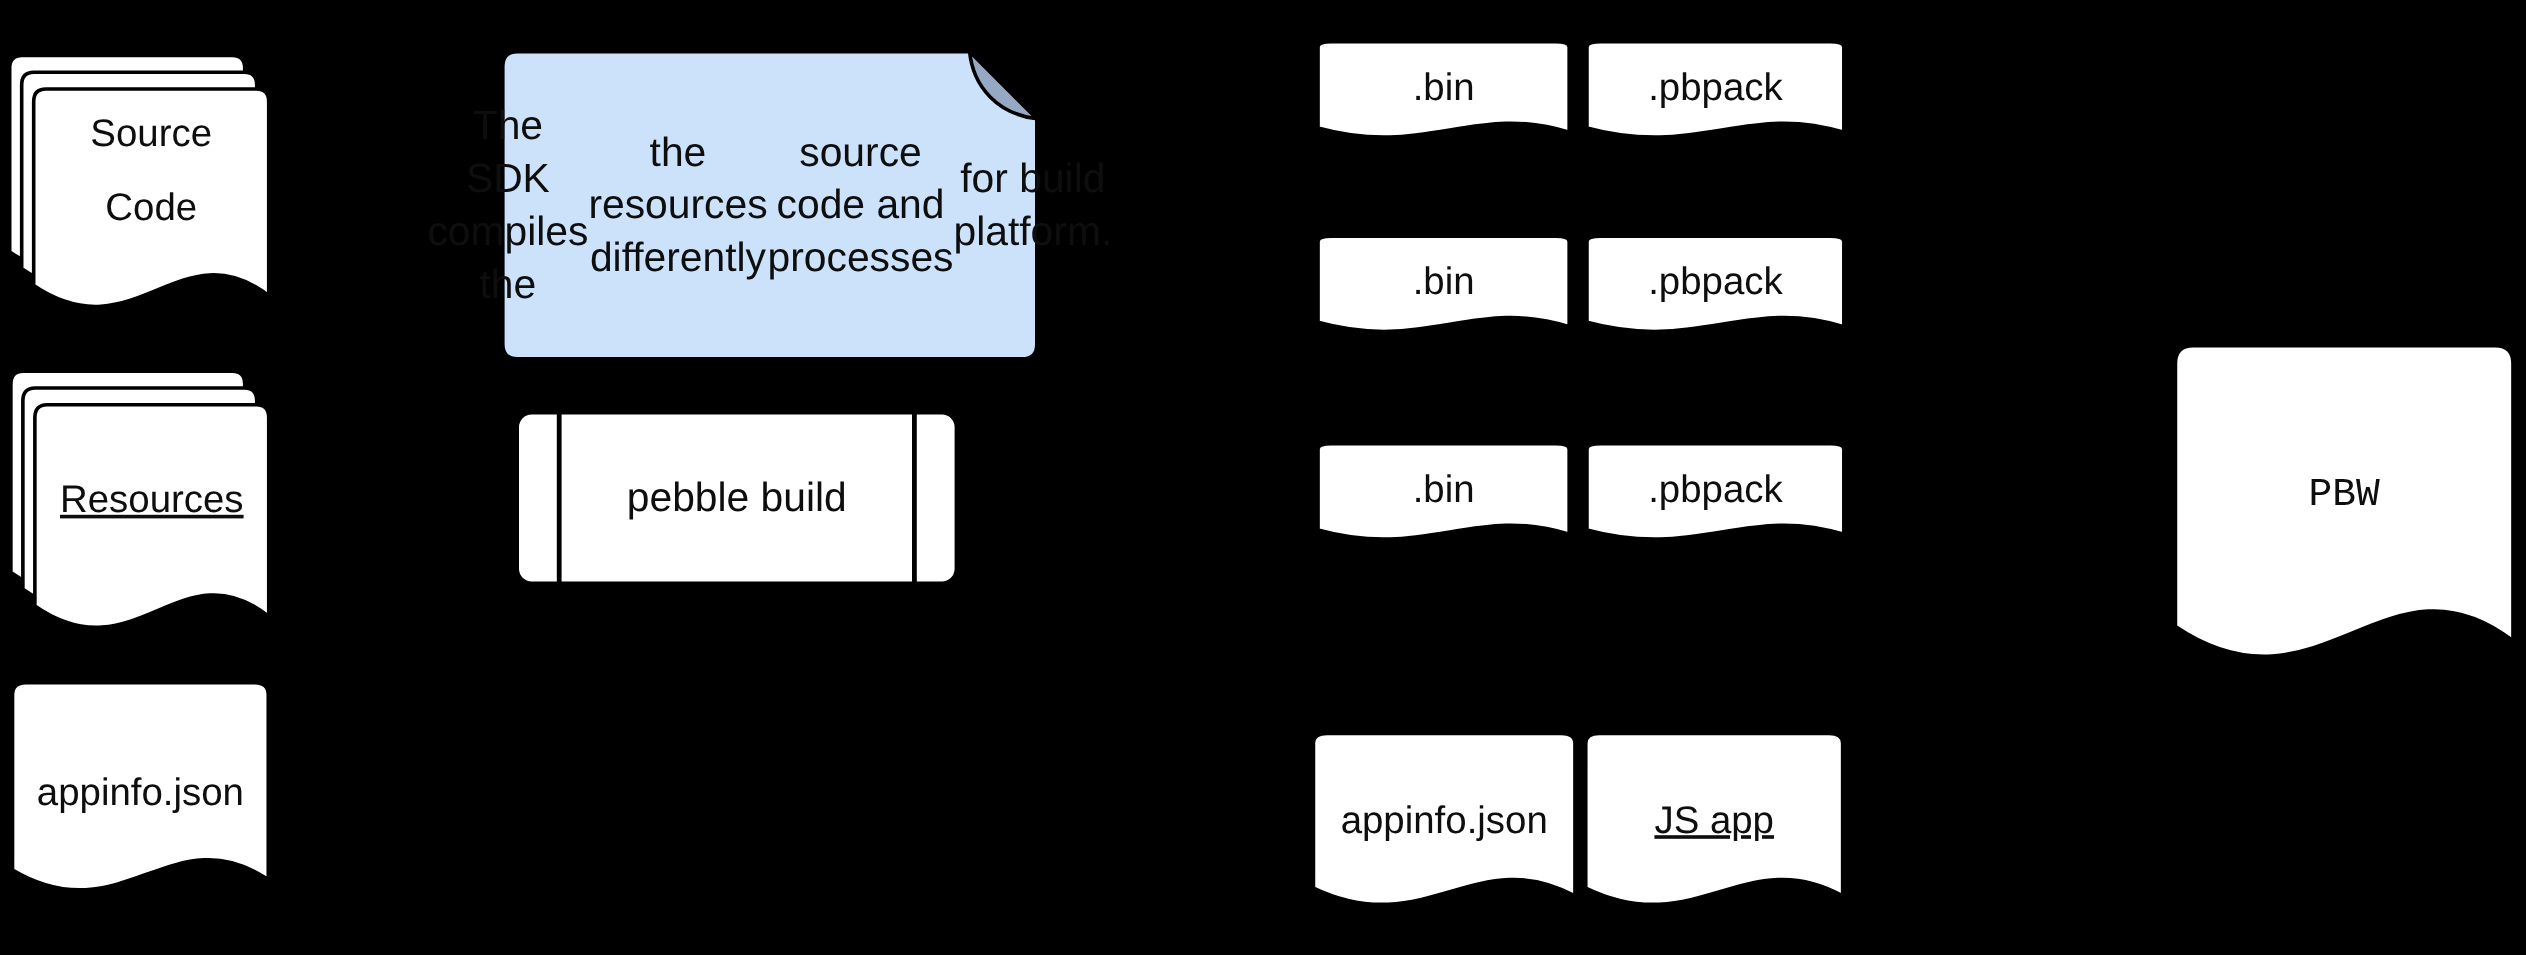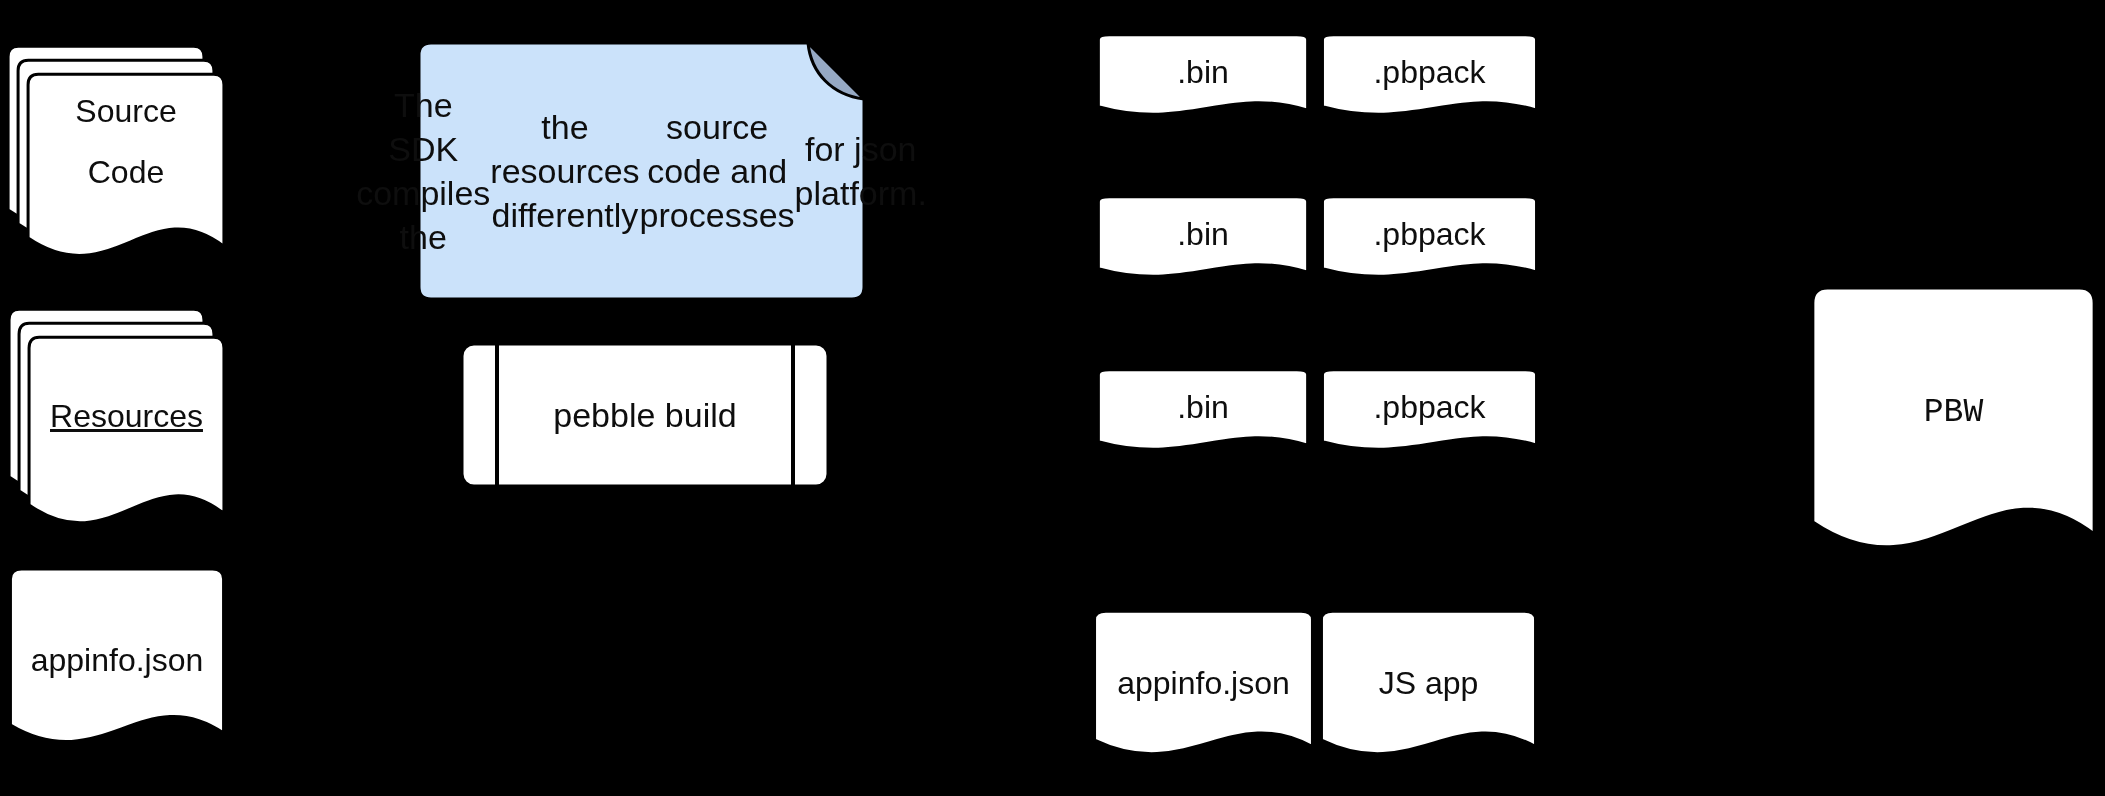--- a/index.html
+++ b/index.html
@@ -94,25 +94,25 @@
 
   <div class="node" style="left:417px;top:41px;width:449px;height:260px;">
     <svg class="shape-svg" viewBox="0 0 449 260">
       <path class="note-body" d="M 14 2 L 391 2 L 447 58 L 447 246 Q 447 258 435 258 L 14 258 Q 2 258 2 246 L 2 14 Q 2 2 14 2 Z" stroke-width="3" stroke-linejoin="round"></path>
       <path class="note-flap" d="M 391 2 C 394 32 415 54 447 58 Z" stroke-width="3" stroke-linejoin="round"></path>
     </svg>
     <div class="note-text">
       <div>The SDK compiles the</div>
       <div>the resources differently</div>
       <div>source code and processes</div>
-      <div>for json platform.</div>
+      <div>for build platform.</div>
     </div>
   </div>
 
-  <div class="node" style="left:460px;top:342px;width:370px;height:146px;">
+  <div class="node" style="left:429px;top:342px;width:370px;height:146px;">
     <svg class="shape-svg" viewBox="0 0 370 146">
       <rect class="proc-part" x="2" y="2" width="366" height="142" rx="12" stroke-width="3"></rect>
       <line class="proc-line" x1="37" y1="2" x2="37" y2="144" stroke-width="4"></line>
       <line class="proc-line" x1="333" y1="2" x2="333" y2="144" stroke-width="4"></line>
     </svg>
     <div class="proc-label">
       <span>pebble build</span>
     </div>
   </div>
 
@@ -172,21 +172,21 @@
       <path class="doc-path" d="M 7 2 L 93 2 Q 98 2 98 7 L 98 84 C 62 57 43 107 2 80 L 2 7 Q 2 2 7 2 Z" stroke-width="3" vector-effect="non-scaling-stroke" stroke-linejoin="round"></path>
     </svg>
     <div class="doc-label" style="bottom:9%;">
       <div>appinfo.json</div>
     </div>
   </div>
   <div class="node" style="left:1317px;top:608px;width:223px;height:165px;">
     <svg class="shape-svg" viewBox="0 0 100 100" preserveAspectRatio="none">
       <path class="doc-path" d="M 7 2 L 93 2 Q 98 2 98 7 L 98 84 C 62 57 43 107 2 80 L 2 7 Q 2 2 7 2 Z" stroke-width="3" vector-effect="non-scaling-stroke" stroke-linejoin="round"></path>
     </svg>
-    <div class="doc-label" style="bottom:9%;">
+    <div class="doc-label" style="bottom:9%;text-decoration:underline;">
       <div>JS app</div>
     </div>
   </div>
 
   <div class="node" style="left:1807px;top:282px;width:293px;height:300px;">
     <svg class="shape-svg" viewBox="0 0 100 100" preserveAspectRatio="none">
       <path class="doc-path" d="M 7 2 L 93 2 Q 98 2 98 7 L 98 84 C 62 57 43 107 2 80 L 2 7 Q 2 2 7 2 Z" stroke-width="3" vector-effect="non-scaling-stroke" stroke-linejoin="round"></path>
     </svg>
     <div class="doc-label" style="bottom:13%;font-size:33px;font-family:Liberation Mono, monospace;">
       <div>PBW</div>

